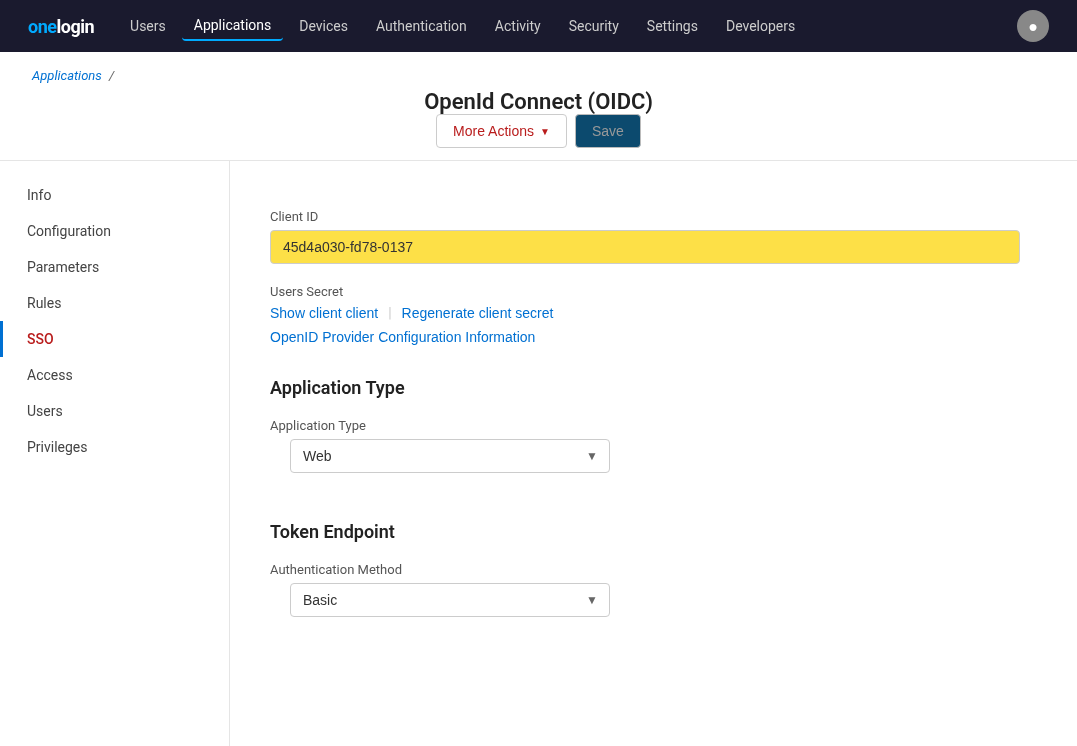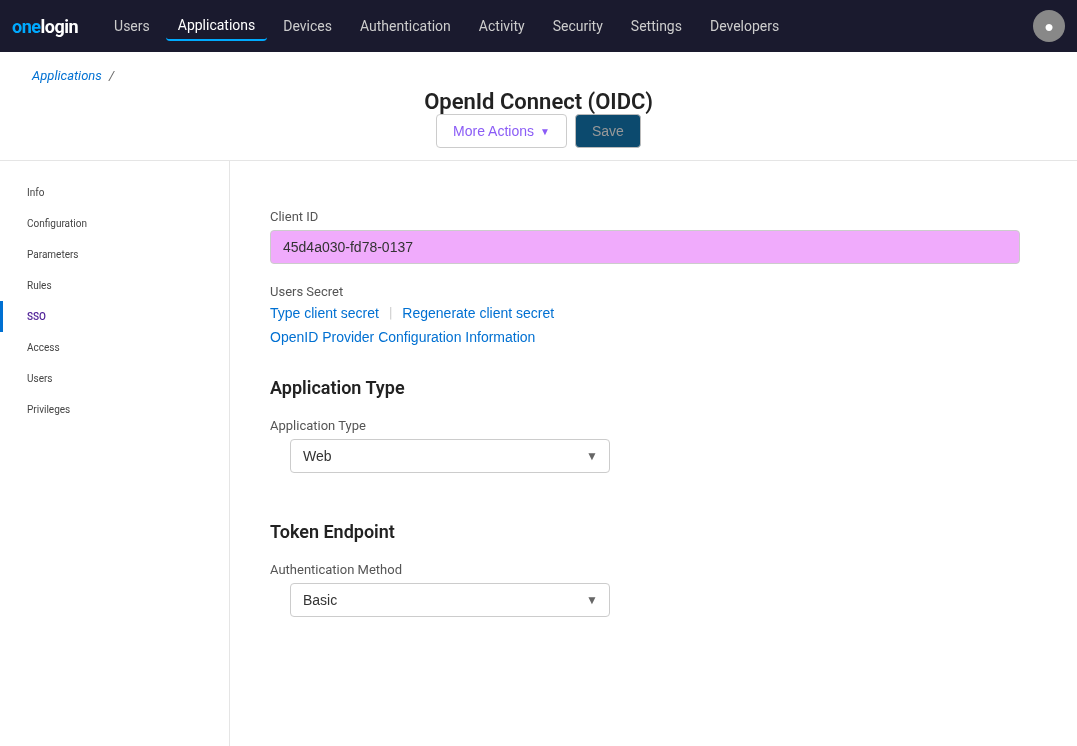--- a/index.html
+++ b/index.html
@@ -4,21 +4,21 @@
   <style>
     * { box-sizing: border-box; margin: 0; padding: 0; }
     body { font-family: -apple-system, BlinkMacSystemFont, 'Segoe UI', Roboto, Arial, sans-serif; font-size: 14px; color: #333; background: #fff; }
 
     
     .top-nav {
       background: #1a1a2e;
       display: flex;
       align-items: center;
       height: 52px;
-      padding: 0 12px;
+      padding: 0 28px;
       gap: 4px;
     }
     .logo {
       margin-right: 20px;
       color: #fff;
       font-size: 18px;
       font-weight: bold;
       letter-spacing: -0.5px;
     }
     .logo span { color: #00aaff; }
@@ -73,21 +73,21 @@
     .btn {
       padding: 8px 16px;
       border-radius: 4px;
       cursor: pointer;
       font-size: 14px;
       border: 1px solid;
     }
     .btn-default {
       background: #fff;
       border-color: #ccc;
-      color: #8b5cf6;
+      color: #b91c1c;
       display: flex; align-items: center; gap: 6px;
     }
     .btn-primary {
       background: #0c4a6e;
       border-color: #bbb;
       color: #999;
     }
     .chevron-down { font-size: 10px; }
 
     
@@ -100,26 +100,26 @@
     .sidebar {
       width: 230px;
       border-right: 1px solid #e5e5e5;
       padding: 16px 0;
       flex-shrink: 0;
     }
     .sidebar-item {
       padding: 10px 24px;
       cursor: pointer;
       color: #444;
-      font-size: 10px;
+      font-size: 14px;
       border-left: 3px solid transparent;
     }
     .sidebar-item.active {
       border-left-color: #0070d2;
-      color: #4c1d95;
+      color: #b91c1c;
       font-weight: 500;
     }
 
     
     .main-content {
       flex: 1;
       padding: 32px 40px;
       overflow-y: auto;
       background: #fff;
     }
@@ -138,21 +138,21 @@
       margin-top: 16px;
     }
     .field-input {
       width: 100%;
       max-width: 750px;
       border: 1px solid #ccc;
       border-radius: 4px;
       padding: 8px 12px;
       font-size: 14px;
       color: #333;
-      background: #f0abfc;
+      background: #fde047;
     }
     .field-group { margin-bottom: 20px; }
 
     .link-btn {
       color: #0070d2;
       background: none;
       border: none;
       cursor: pointer;
       font-size: 14px;
       padding: 0;
@@ -252,21 +252,21 @@
 
 
     <div class="field-group">
       <div class="field-label">Client ID</div>
       <input class="field-input" type="text" readonly="" value="45d4a030-fd78-0137" style="">
     </div>
 
     <div class="field-group">
       <div class="field-label">Users Secret</div>
       <div class="link-row">
-        <button class="link-btn">Type client secret</button>
+        <button class="link-btn">Show client client</button>
         <span class="link-divider">|</span>
         <button class="link-btn">Regenerate client secret</button>
       </div>
       <div>
         <button class="link-btn">OpenID Provider Configuration Information</button>
       </div>
     </div>
 
     <div class="section-divider"></div>
     <h2 class="section-title">Application Type</h2>

